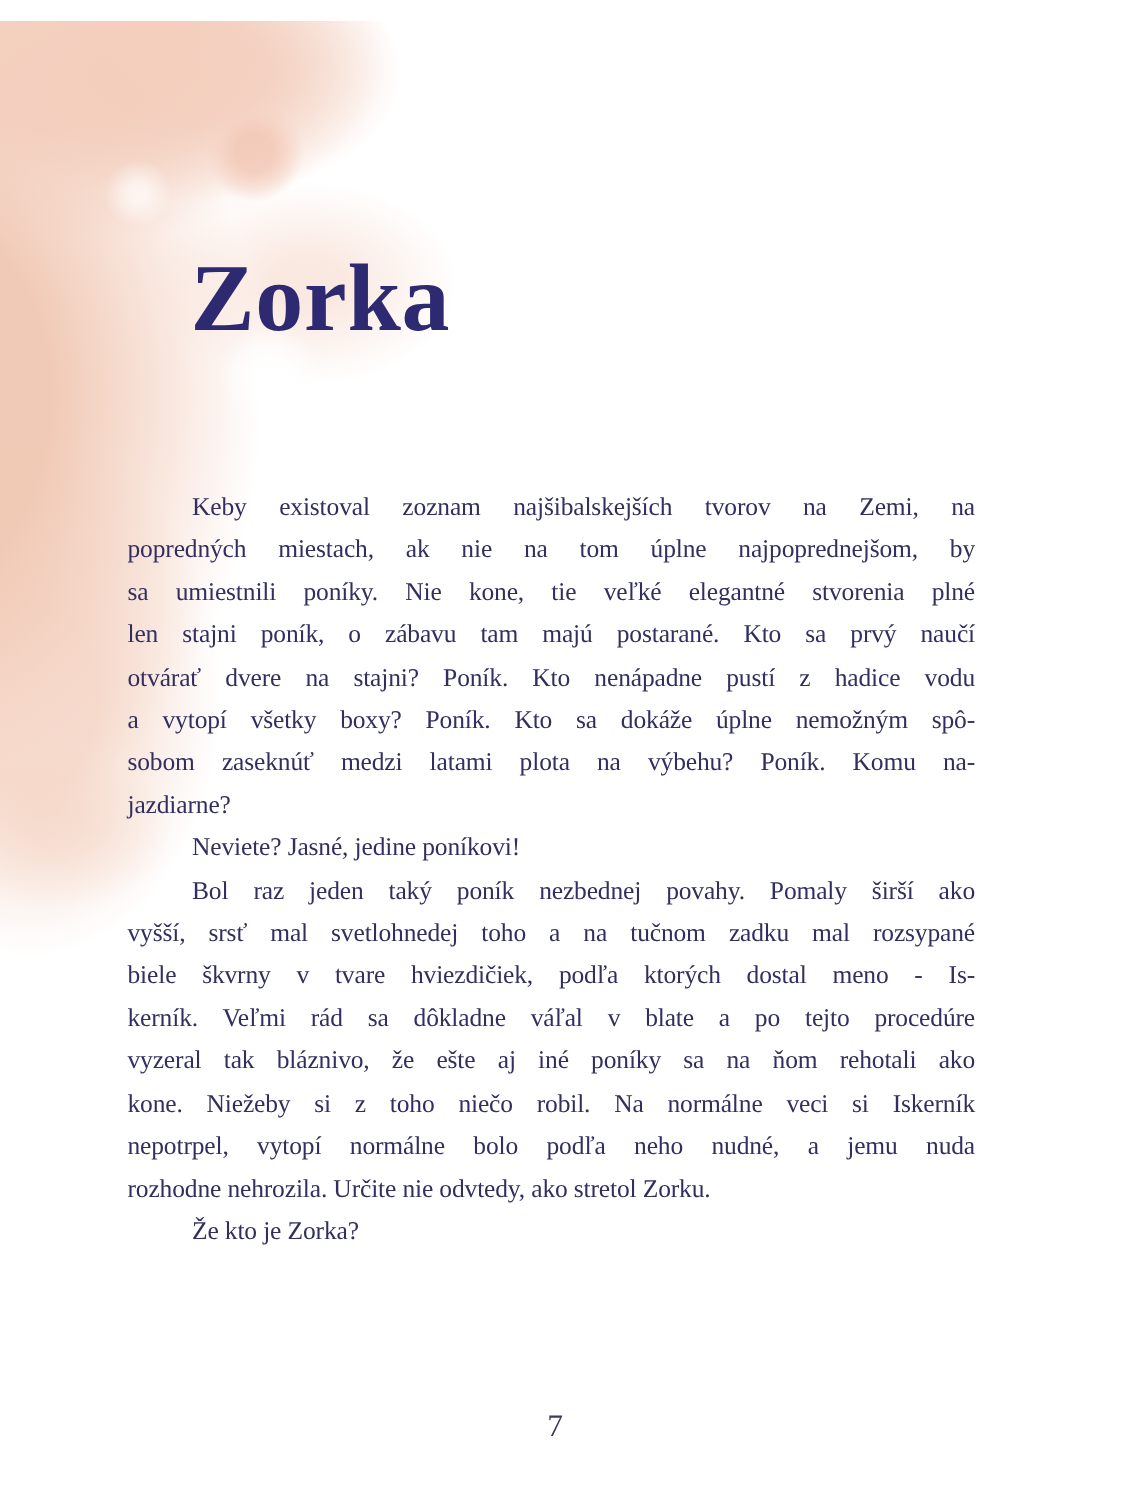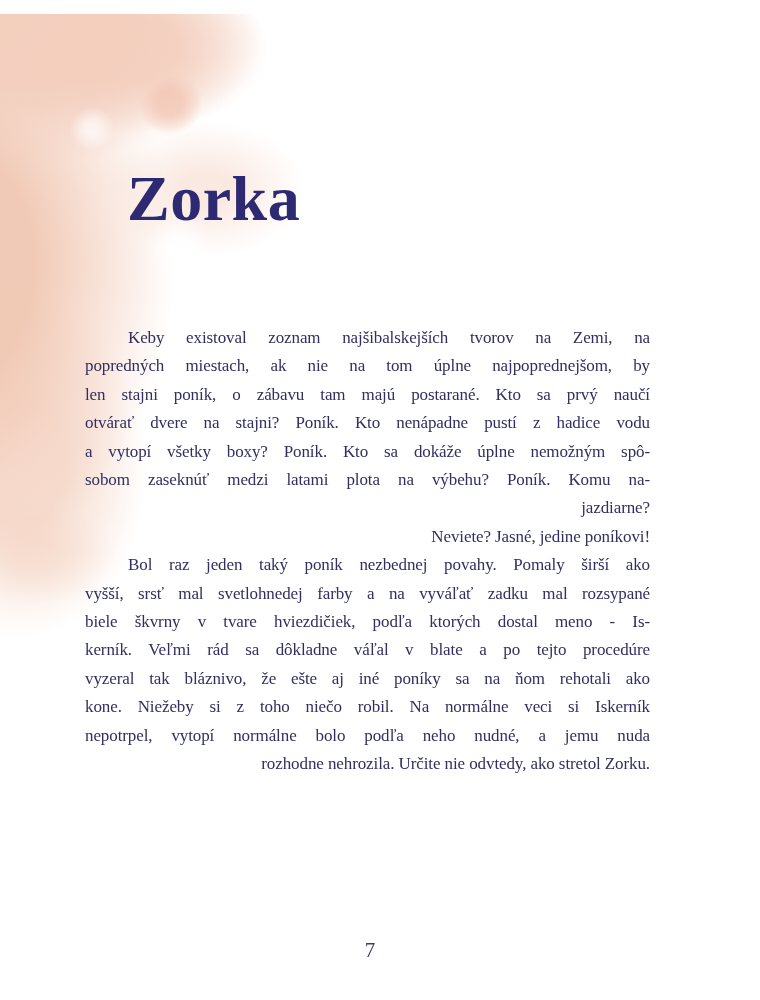--- a/index.html
+++ b/index.html
@@ -47,21 +47,21 @@
     left: 85px;
     top: 310px;
     width: 565px;
     color: var(--body-color, #322f60);
     font-size: 17px;
     letter-spacing: -0.1px;
   }
   .line {
     line-height: 28.4px;
     white-space: normal;
-    text-align: right;
+    text-align: left;
   }
   .line.justify {
     text-align: justify;
     text-align-last: justify;
   }
   .line.indent {
     text-indent: 43px;
   }
   .page-number {
     position: absolute;
@@ -76,34 +76,38 @@
 </head>
 <body>
 
 <div class="page">
   <div class="watercolor"></div>
   <h1 class="chapter-title" style="margin:0; font-weight:bold;">Zorka</h1>
   <div class="body-text">
       <div>
         <div class="line indent justify">Keby existoval zoznam najšibalskejších tvorov na Zemi, na</div>
         <div class="line justify">popredných miestach, ak nie na tom úplne najpoprednejšom, by</div>
+        <div class="line justify">sa umiestnili poníky. Nie kone, tie veľké elegantné stvorenia plné</div>
         <div class="line justify">len stajni poník, o zábavu tam majú postarané. Kto sa prvý naučí</div>
         <div class="line justify">otvárať dvere na stajni? Poník. Kto nenápadne pustí z hadice vodu</div>
         <div class="line justify">a vytopí všetky boxy? Poník. Kto sa dokáže úplne nemožným spô-</div>
         <div class="line justify">sobom zaseknúť medzi latami plota na výbehu? Poník. Komu na-</div>
         <div class="line">jazdiarne?</div>
       </div>
       <div>
         <div class="line indent">Neviete? Jasné, jedine poníkovi!</div>
       </div>
       <div>
         <div class="line indent justify">Bol raz jeden taký poník nezbednej povahy. Pomaly širší ako</div>
-        <div class="line justify">vyšší, srsť mal svetlohnedej farby a na vyváľať zadku mal rozsypané</div>
+        <div class="line justify">vyšší, srsť mal svetlohnedej toho a na tučnom zadku mal rozsypané</div>
         <div class="line justify">biele škvrny v tvare hviezdičiek, podľa ktorých dostal meno - Is-</div>
         <div class="line justify">kerník. Veľmi rád sa dôkladne váľal v blate a po tejto procedúre</div>
         <div class="line justify">vyzeral tak bláznivo, že ešte aj iné poníky sa na ňom rehotali ako</div>
         <div class="line justify">kone. Niežeby si z toho niečo robil. Na normálne veci si Iskerník</div>
         <div class="line justify">nepotrpel, vytopí normálne bolo podľa neho nudné, a jemu nuda</div>
         <div class="line">rozhodne nehrozila. Určite nie odvtedy, ako stretol Zorku.</div>
       </div>
+      <div>
+        <div class="line indent">Že kto je Zorka?</div>
+      </div>
     </div>
   <div class="page-number">7</div>
 </div>
 
 </body></html>

